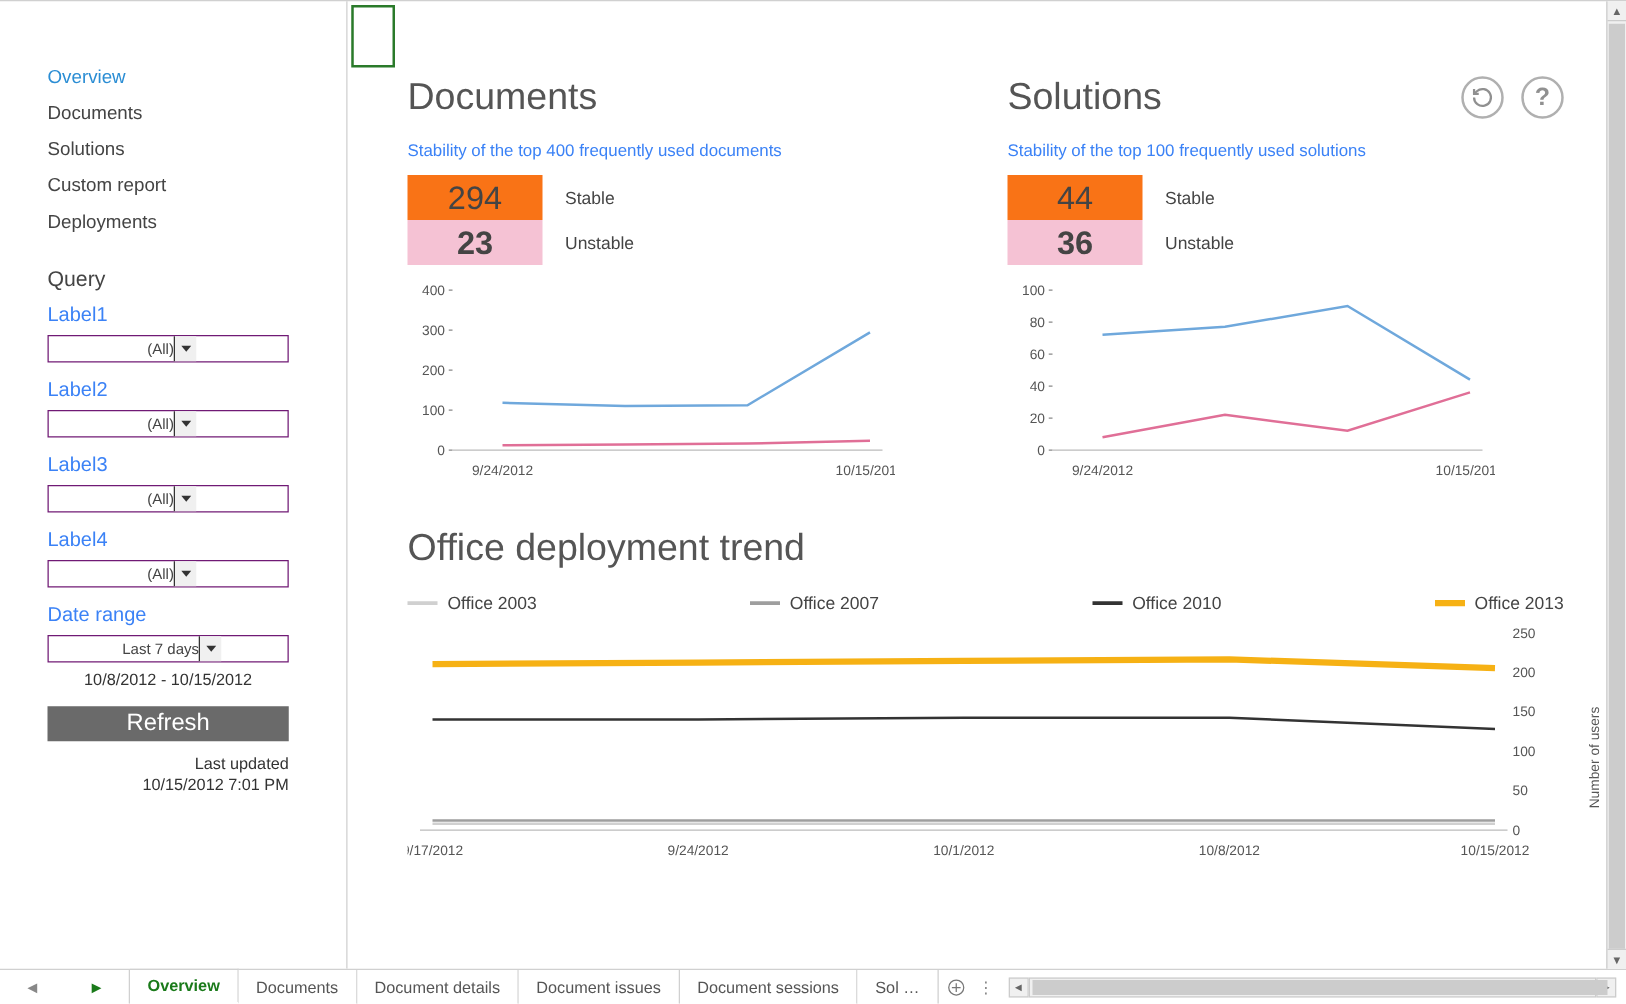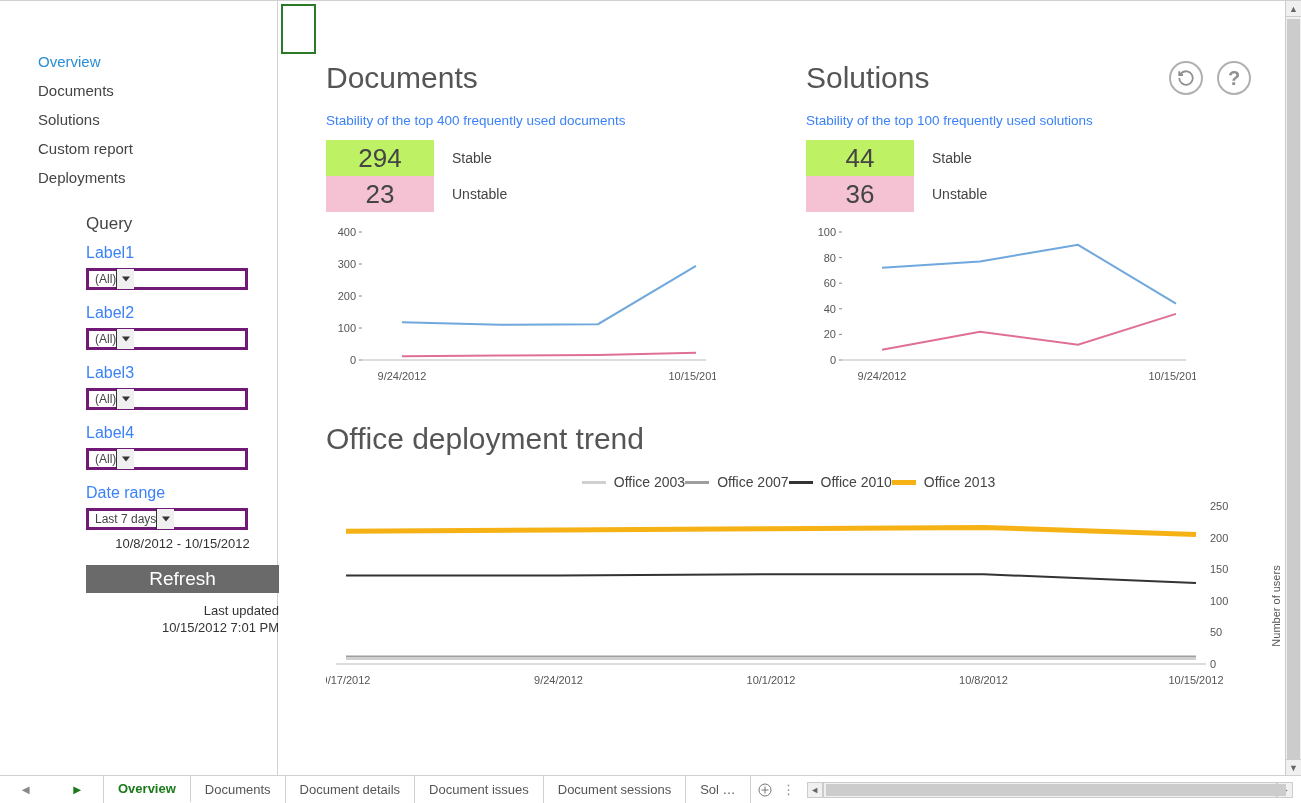--- a/index.html
+++ b/index.html
@@ -21,30 +21,29 @@
     display: flex; flex-direction: column;
     padding-top: 18px;
   }
   .nav { padding: 28px 0 0 38px; }
   .nav-item {
     font-size: 15px; padding: 6px 0; cursor: pointer; color: #444;
   }
   .nav-item.active { color: #2a8dd4; }
   .query {
     padding: 22px 0 0 38px;
-    margin-left: 48px;
   }
   .query h3 {
     font-weight: normal; font-size: 17px; margin: 0 0 10px 0; color: #444;
   }
   .qrow { margin-bottom: 14px; }
   .qlabel { font-size: 16px; color: #3b82f6; margin-bottom: 6px; }
   .qselect {
-    width: 162px; height: 22px; border: 3px solid #701a75;
-    display: flex; align-items: center; justify-content: flex-start;
+    width: 193px; height: 22px; border: 1px solid #701a75;
+    display: flex; align-items: center; justify-content: center;
     padding: 0 0 0 6px; font-size: 12px; background: #fff;
     position: relative;
   }
   .qselect .arrow {
     width: 18px; height: 20px; border-left: 1px solid #333;
     display: flex; align-items: center; justify-content: center;
     background: #f0f0f0;
   }
   .qselect .arrow svg { width: 8px; height: 8px; }
   .date-range-label {
@@ -77,38 +76,38 @@
   .panel h2 {
     font-weight: 300; font-size: 30px; margin: 0 0 18px 0; color: #555;
   }
   .subtitle { font-size: 13.5px; color: #3b82f6; margin-bottom: 12px; }
   .stat-row { display: flex; align-items: center; height: 36px; }
   .stat-box {
     width: 108px; height: 36px; display: flex; align-items: center;
     justify-content: center; font-size: 26px; font-weight: 300;
     color: #444;
   }
-  .stat-box.blue { background: #bef264; }
-  .stat-box.pink { background: #f5c2d4; }
+  .stat-box.blue { background: #f97316; }
+  .stat-box.pink { background: #f5c2d4; font-weight: bold; }
   .stat-label { margin-left: 18px; font-size: 14px; }
   .linechart {
     position: relative; width: 390px; height: 160px; margin-top: 14px;
   }
   .icon-btns { position: absolute; right: 50px; top: 60px; display: flex; gap: 14px; }
   .icon-btn {
     width: 34px; height: 34px; border: 2px solid #b0b0b0; border-radius: 50%;
     display: flex; align-items: center; justify-content: center;
     color: #909090; cursor: pointer; font-size: 20px;
   }
   .trend-section { margin-top: 36px; }
   .trend-section h2 {
     font-weight: 300; font-size: 30px; margin: 0 0 18px 0; color: #555;
   }
   .legend {
-    display: flex; justify-content: center; font-size: 14px;
+    display: flex; justify-content: space-between; font-size: 14px;
     margin-bottom: 10px;
   }
   .legend-item { display: flex; align-items: center; gap: 8px; }
   .legend-swatch { width: 24px; height: 3px; }
   .legend-swatch.thick { height: 5px; }
   .trend-chart { position: relative; width: 920px; height: 200px; }
   .y-axis-label {
     position: absolute; right: -30px; top: 50%;
     transform: rotate(-90deg) translateX(50%);
     transform-origin: right center;

